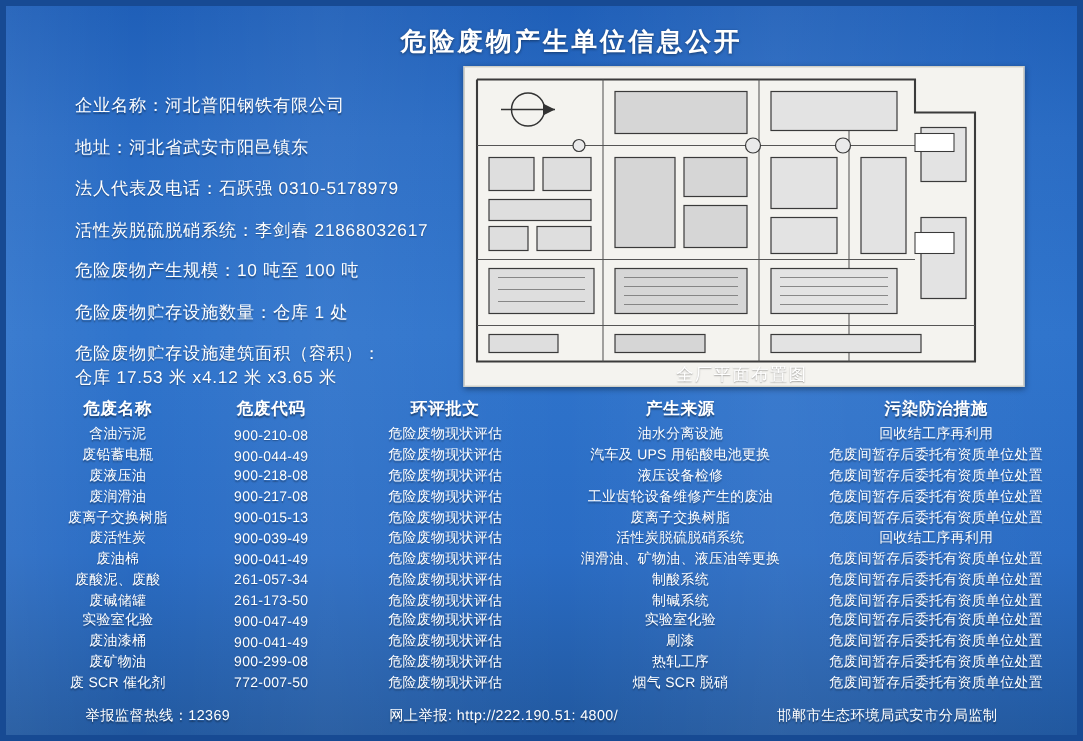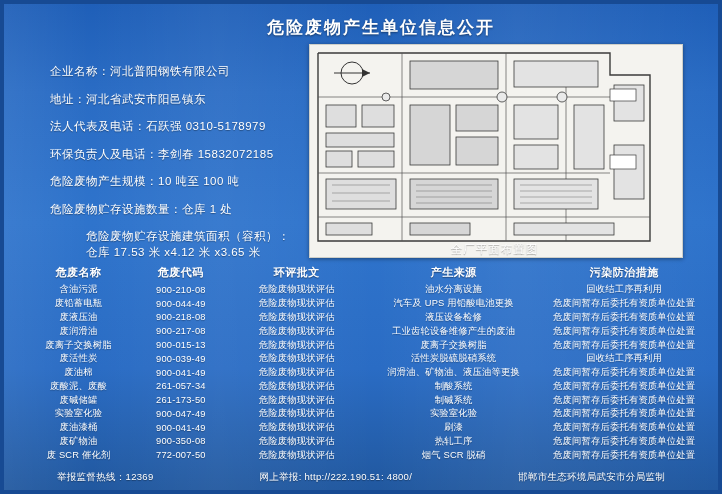--- a/index.html
+++ b/index.html
@@ -61,21 +61,20 @@
     font-size: 11.5px;
     line-height: 15px;
     margin-bottom: 12.5px;
     white-space: nowrap;
     letter-spacing: 0.5px;
     text-shadow: 0 1px 1px rgba(0,0,0,0.35);
   }
   .info-row.two-line {
     white-space: normal;
     line-height: 15.5px;
-    margin-left: 36px;
   }
 
   
   .map-wrap {
     position: absolute;
     left: 305px;
     top: 40px;
     width: 372px;
     height: 212px;
     background: #f2f2ee;
@@ -153,21 +152,21 @@
     <div class="info-row">
       <span>企业名称：</span><span>河北普阳钢铁有限公司</span>
     </div>
     <div class="info-row">
       <span>地址：</span><span>河北省武安市阳邑镇东</span>
     </div>
     <div class="info-row">
       <span>法人代表及电话：</span><span>石跃强 0310-5178979</span>
     </div>
     <div class="info-row">
-      <span>环保负责人及电话：</span><span>李剑春 15832072185</span>
+      <span>活性炭脱硫脱硝系统：</span><span>李剑春 21868032617</span>
     </div>
     <div class="info-row">
       <span>危险废物产生规模：</span><span>10 吨至 100 吨</span>
     </div>
     <div class="info-row">
       <span>危险废物贮存设施数量：</span><span>仓库 1 处</span>
     </div>
     <div class="info-row two-line">
       <span>危险废物贮存设施建筑面积（容积）：</span><br>
       <span>仓库 17.53 米 x4.12 米 x3.65 米</span>
@@ -335,21 +334,21 @@
         </tr>
         <tr>
           <td>废油漆桶</td>
           <td>900-041-49</td>
           <td>危险废物现状评估</td>
           <td>刷漆</td>
           <td>危废间暂存后委托有资质单位处置</td>
         </tr>
         <tr>
           <td>废矿物油</td>
-          <td>900-350-08</td>
+          <td>900-299-08</td>
           <td>危险废物现状评估</td>
           <td>热轧工序</td>
           <td>危废间暂存后委托有资质单位处置</td>
         </tr>
         <tr>
           <td>废 SCR 催化剂</td>
           <td>772-007-50</td>
           <td>危险废物现状评估</td>
           <td>烟气 SCR 脱硝</td>
           <td>危废间暂存后委托有资质单位处置</td>

